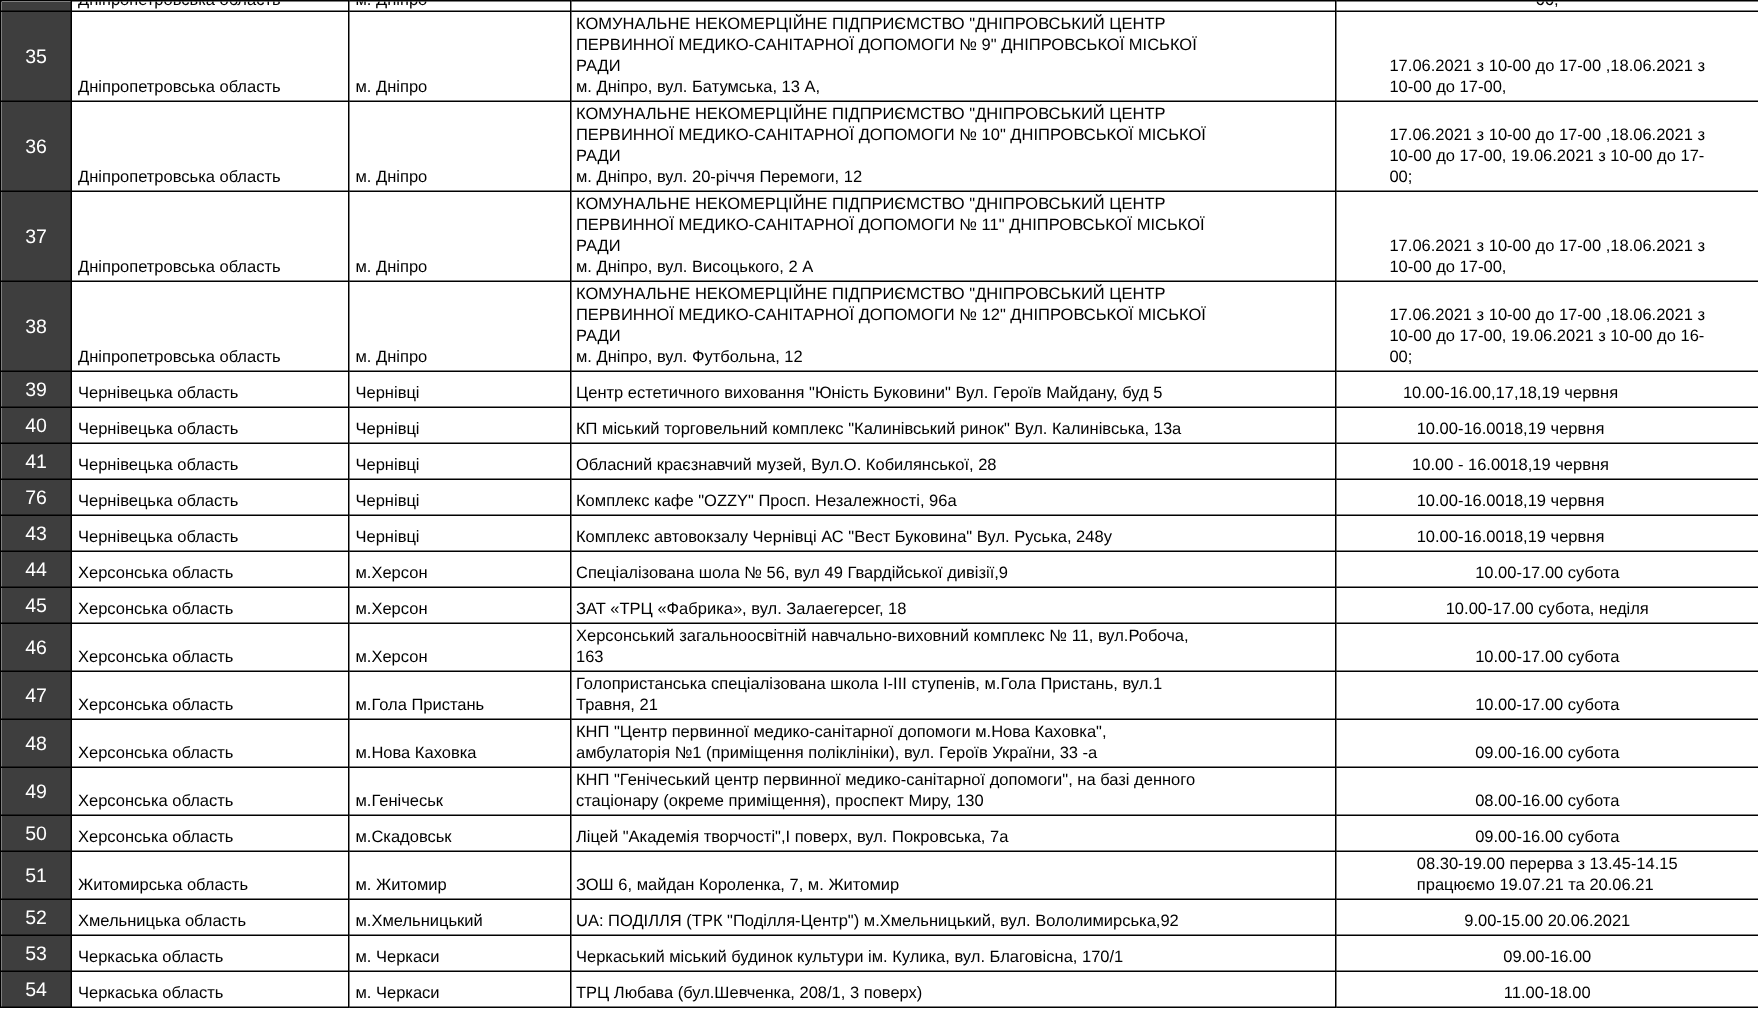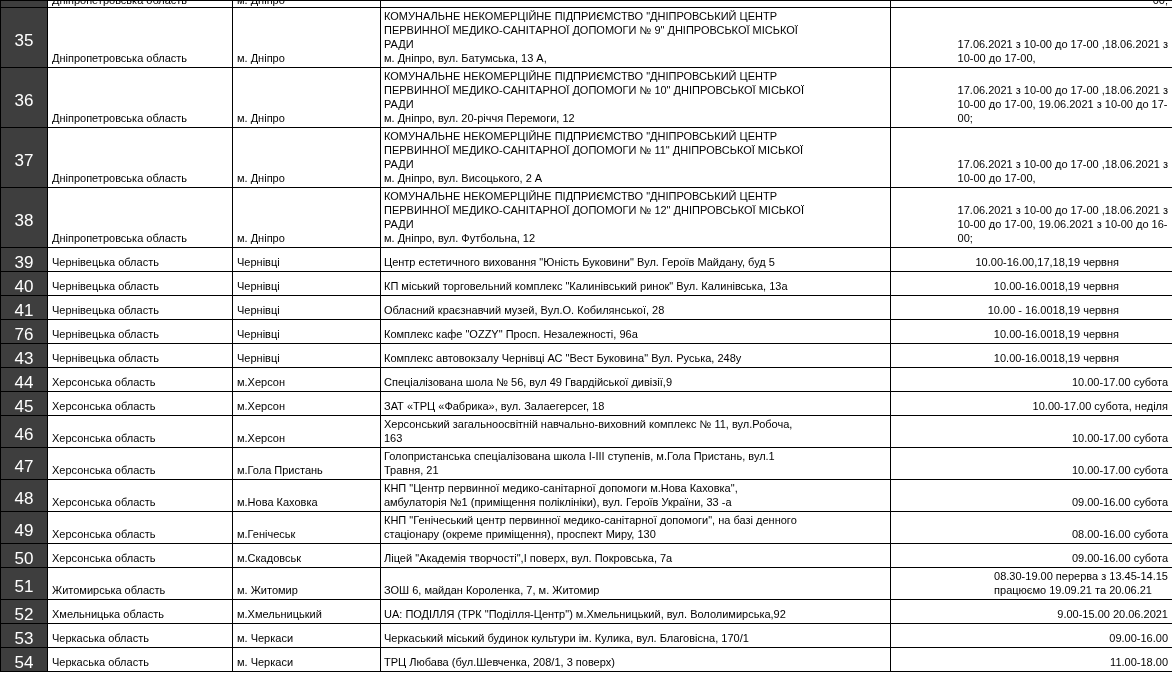--- a/index.html
+++ b/index.html
@@ -30,28 +30,29 @@
     align-items: flex-end;
     min-height: 23px;
     padding: 1px 4px 2px 4px;
   }
   td.c-num {
     background: #3e3e3e;
     vertical-align: middle;
     border-color: #000;
   }
   td.c-num .cell {
+    align-items: center;
     justify-content: center;
     color: #fff;
-    font-size: 17px;
+    font-size: 13px;
     padding: 1px 2px;
   }
   td.c-inst .cell { padding-left: 3px; padding-right: 3px; }
   .pre, .s-left { white-space: pre-line; }
-  .cell.sched { justify-content: flex-end; }
+  .cell.sched { justify-content: center; }
   .s-right { white-space: nowrap; margin-right: 49px; }
   .s-right:empty { display: none; }
   tr.partial .cell {
     min-height: 0;
     height: 6px;
     overflow: hidden;
     padding-top: 0;
     padding-bottom: 0;
   }
 </style>
@@ -583,21 +584,21 @@
             </div>
     </td>
     <td class="c-inst">
       <div class="cell">
               <span class="pre">ЗОШ 6, майдан Короленка, 7, м. Житомир</span>
             </div>
     </td>
     <td class="c-sched">
       <div class="cell sched">
         <span class="s-left">08.30-19.00 перерва з 13.45-14.15
-працюємо 19.09.21 та 20.06.21</span>
+працюємо 19.07.21 та 20.06.21</span>
 
       </div>
     </td>
   </tr>
         <tr>
     <td class="c-num">
       <div class="cell">
               <span>52</span>
             </div>
     </td>

